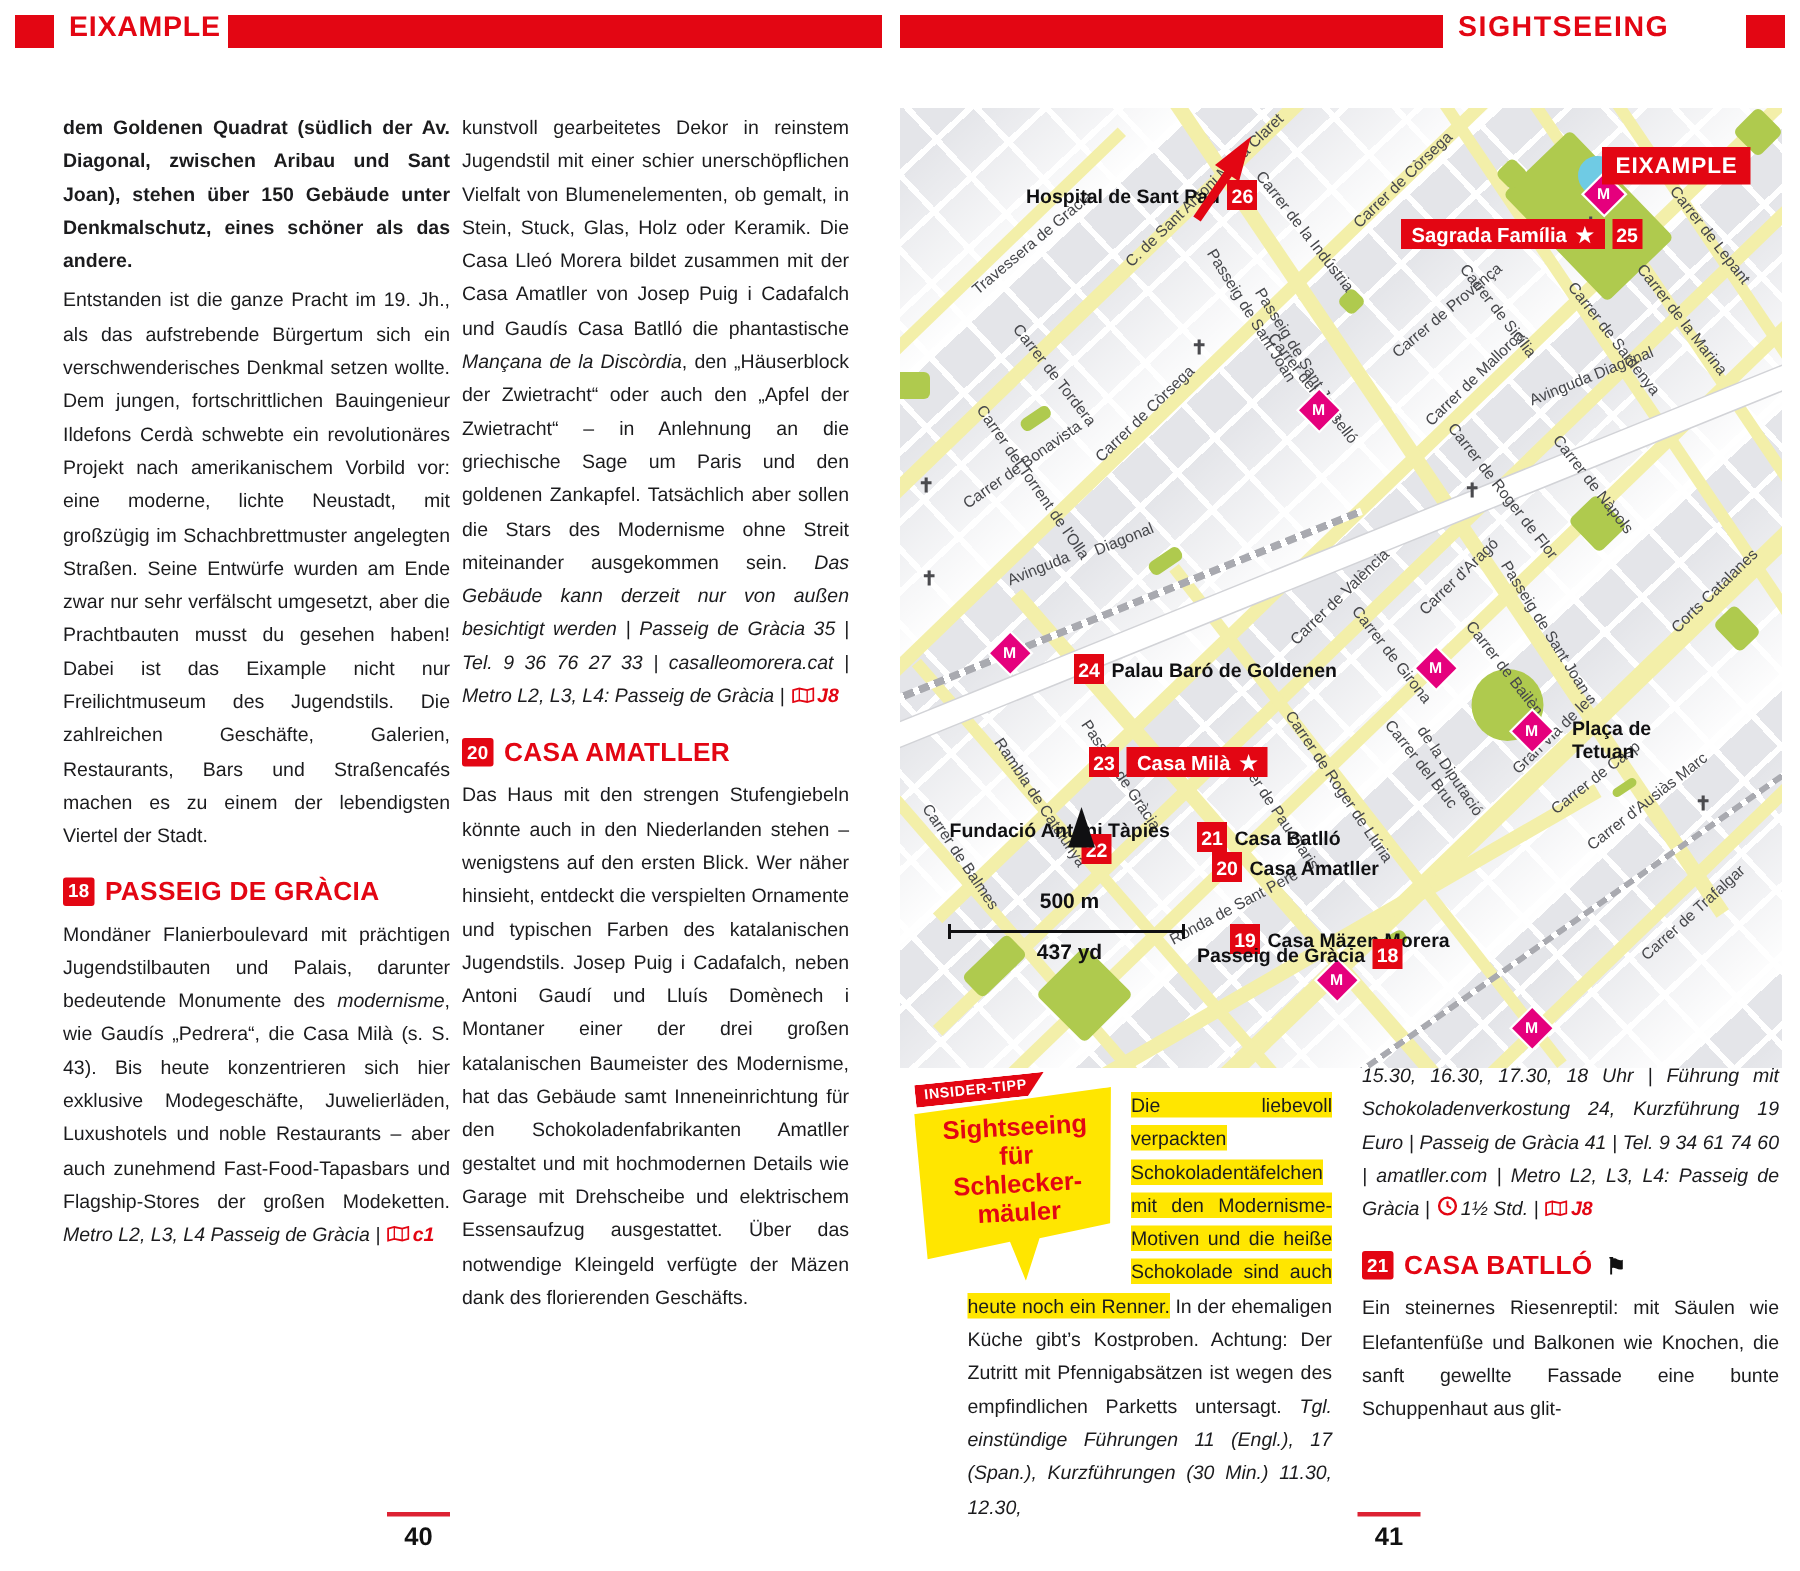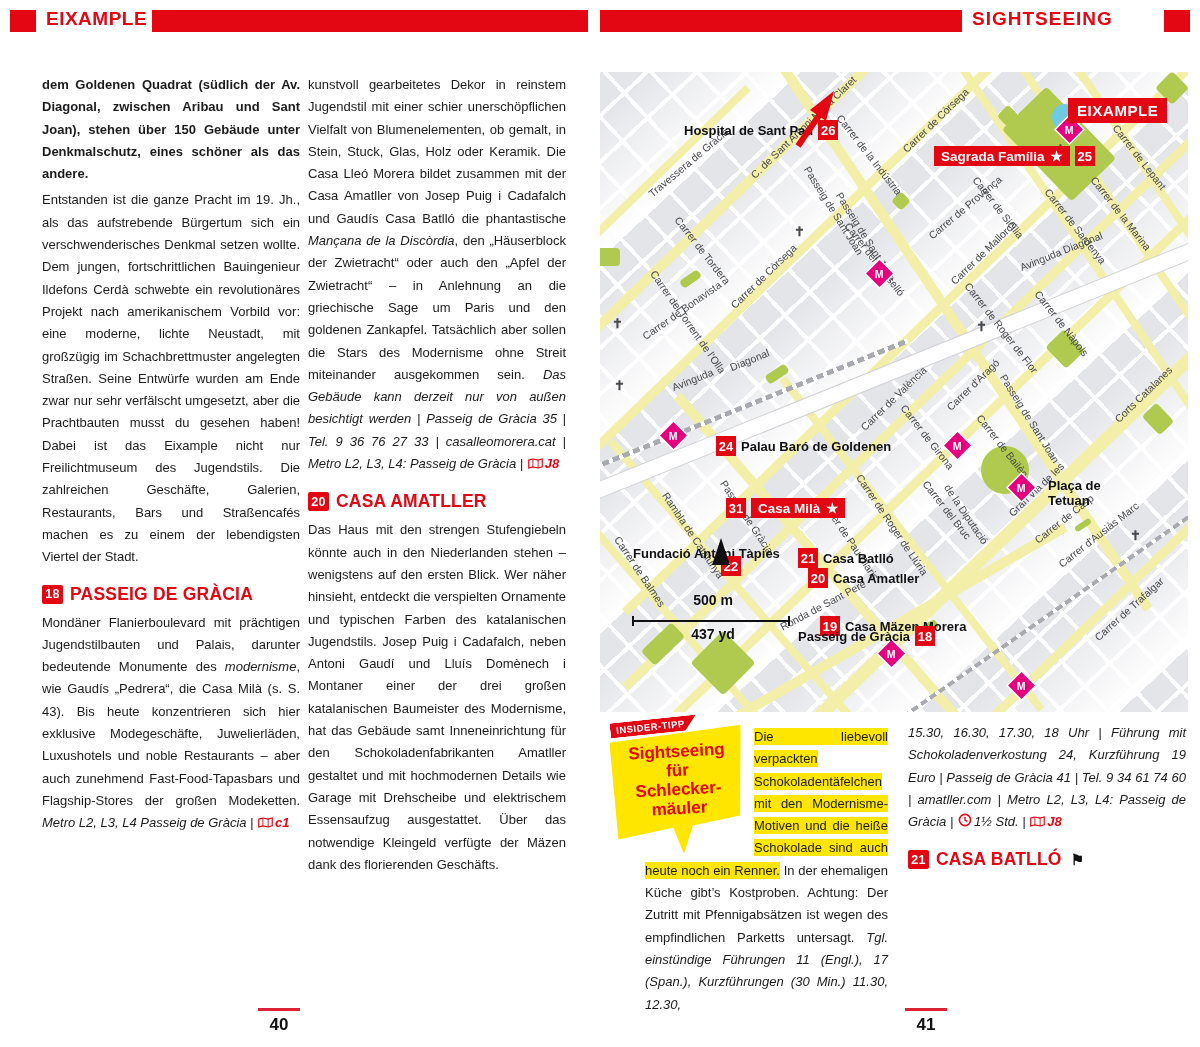--- a/index.html
+++ b/index.html
@@ -235,21 +235,21 @@
       </span>
       <span class="map-badge">25</span>
     </div>
 
     <div class="poi" style="left:116px;top:364px">
       <span class="map-badge">24</span>
       <span>Palau Baró de Goldenen</span>
     </div>
 
     <div class="poi" style="left:126px;top:426px">
-      <span class="map-badge">31</span>
+      <span class="map-badge">23</span>
       <span class="red-box">
         <span>Casa Milà</span>
         <span>★</span>
       </span>
     </div>
 
     <div class="poi" style="left:33px;top:474px">
       <span>Fundació Antoni Tàpies</span>
     </div>
     <div class="poi" style="left:121px;top:484px">
@@ -294,33 +294,34 @@
         <div>Sightseeing</div>
         <div>für</div>
         <div>Schlecker-</div>
         <div>mäuler</div>
       </div>
       <div class="tip-tag">INSIDER-TIPP</div>
     </div>
     <p class="just"><span class="hl">Die liebevoll verpackten Schokoladentäfelchen mit den Modernisme-Motiven und die heiße Schokolade sind auch heute noch ein Renner.</span><span> In der ehemaligen Küche gibt’s Kostproben. Achtung: Der Zutritt mit Pfennigabsätzen ist wegen des empfindlichen Parketts untersagt. </span><span class="it">Tgl. einstündige Führungen 11 (Engl.), 17 (Span.), Kurzführungen (30 Min.) 11.30, 12.30,</span></p>
   </div>
 
-  <div class="col" style="left:908px;top:722px;width:278px">
+  <div class="col" style="left:908px;top:706px;width:278px">
     <p class="just"><span class="it">15.30, 16.30, 17.30, 18 Uhr | Führung mit Schokoladenverkostung 24, Kurzführung 19 Euro | Passeig de Gràcia 41 | Tel. 9 34 61 74 60 | amatller.com | Metro L2, L3, L4: Passeig de Gràcia | </span><span class="inline-ic"><svg width="14" height="14" viewBox="0 0 14 14">
             <circle cx="7" cy="7" r="5.6" fill="none" stroke="#e30613" stroke-width="1.6"></circle>
             <path d="M7 3.8 L7 7 L9.3 8.4" stroke="#e30613" stroke-width="1.4" fill="none"></path>
           </svg></span><span class="it">1½ Std. | </span><span class="inline-ic"><svg width="15" height="11" viewBox="0 0 20 14">
             <path d="M1 2.5 L6.5 1 L13.5 2.5 L19 1 L19 11.5 L13.5 13 L6.5 11.5 L1 13 Z" fill="none" stroke="#e30613" stroke-width="1.6"></path>
             <path d="M6.5 1 L6.5 11.5 M13.5 2.5 L13.5 13" stroke="#e30613" stroke-width="1.2" fill="none"></path>
           </svg></span><span class="it bold red">J8</span></p>
     <h3 class="sec">
       <span class="badge">21</span>
       <span>CASA BATLLÓ</span>
       <span class="flagic">⚑</span>
     </h3>
+    <p class="just">Ein steinernes Riesenreptil: mit Säulen wie Elefantenfüße und Balkonen wie Knochen, die sanft gewellte Fassade eine bunte Schuppenhaut aus glit-</p>
   </div>
 
   <div class="pg-line" style="left:258px;top:1008px"></div>
   <div class="pg-num" style="left:258px;top:1015px">40</div>
   <div class="pg-line" style="left:905px;top:1008px"></div>
   <div class="pg-num" style="left:905px;top:1015px">41</div>
 
 </div>
 
 </body></html>

